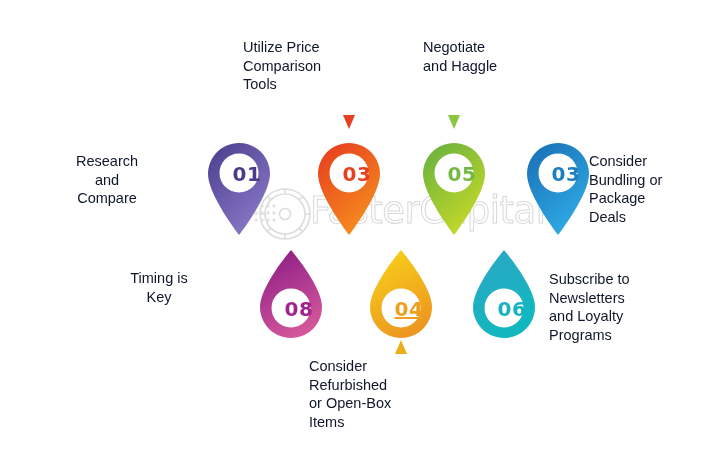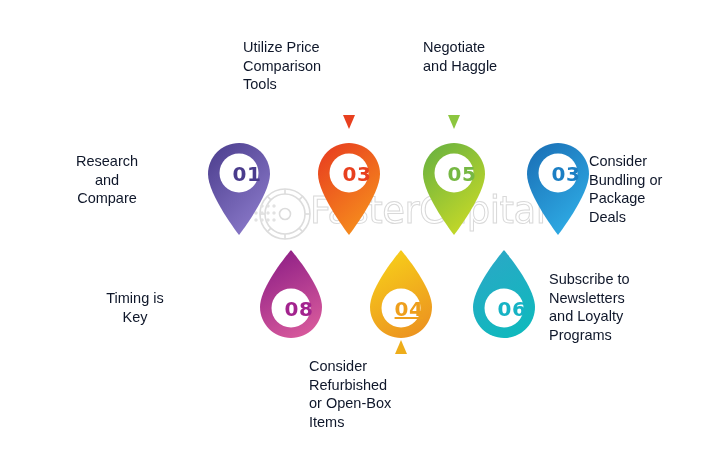--- a/index.html
+++ b/index.html
@@ -233,21 +233,21 @@
       <path d="M31 0 C13.9 0 0 13.9 0 31 C0 52 31 92 31 92 C31 92 62 52 62 31 C62 13.9 48.1 0 31 0 Z" fill="url(#g07)"></path>
       <circle cx="31" cy="30" r="19.5" fill="#ffffff"></circle>
     </svg>
     <div class="pin-num" style="top:21px; color:#1c7fc4;">03</div>
   </div>
 
   <div class="label left" style="left:32px; top:152px; width:150px;">Research
 and
 Compare</div>
 
-  <div class="label left" style="left:60px; top:269px; width:150px;margin-top:20px;">Timing is
+  <div class="label left" style="left:84px; top:269px; width:150px;">Timing is
 Key</div>
 
   <div class="label" style="left:243px; top:38px; width:140px;">Utilize Price
 Comparison
 Tools</div>
 
   <div class="label" style="left:309px; top:357px; width:150px;">Consider
 Refurbished
 or Open-Box
 Items</div>

